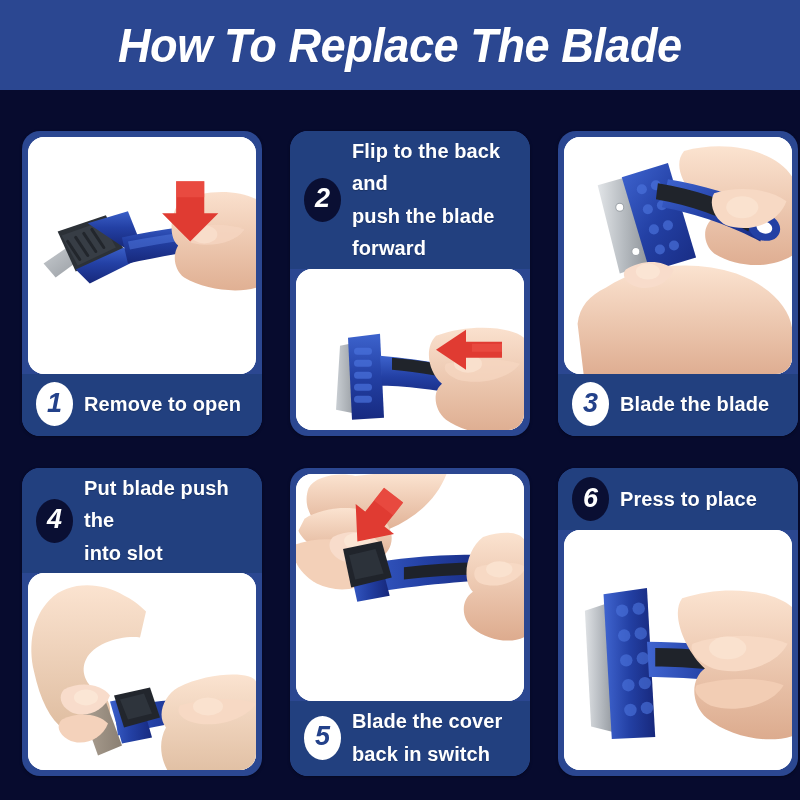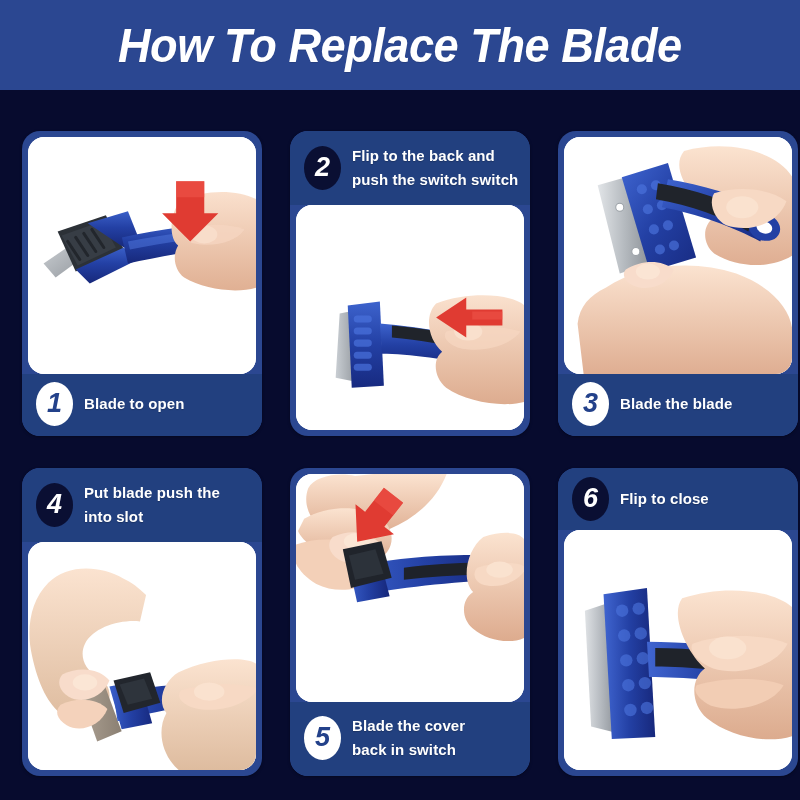--- a/index.html
+++ b/index.html
@@ -67,21 +67,21 @@
   .badge-light{background:#ffffff;}
   .badge-dark{background:#0a0f33;}
   .badge-num{
     font-size:27px;font-weight:bold;font-style:italic;line-height:1;
     transform:translateY(-1px);
   }
   .badge-light .badge-num{color:#23418a;}
   .badge-dark .badge-num{color:#ffffff;}
 
   .cap-text{
-    color:#ffffff;font-size:15px;font-weight:bold;
+    color:#ffffff;font-size:20px;font-weight:bold;
     line-height:1.62;letter-spacing:0.1px;
     text-shadow:0 1px 1px rgba(0,0,0,0.22);
   }
   .cap-text .l2{display:block;}
 
   
   .photo{
     flex:1 1 auto;
     background:#ffffff;
     border-radius:16px;
@@ -154,33 +154,33 @@
               <polygon points="148,44 176,44 176,60 148,60" fill="#ef554a" opacity="0.6"></polygon>
             </g>
           </svg>
         </div>
       </div>
       <div class="caption" style="background: rgb(34, 64, 127);">
         <div class="badge badge-light">
           <span class="badge-num">1</span>
         </div>
         <div class="cap-text">
-          <span>Blade to open</span>
+          <span>Remove to open</span>
         </div>
       </div>
     </div>
 
     <div class="card cap-top" style="background: rgb(43, 71, 145);">
       <div class="caption two-line" style="background: rgb(34, 64, 127);">
         <div class="badge badge-dark">
           <span class="badge-num">2</span>
         </div>
         <div class="cap-text">
           <span>Flip to the back and</span>
-          <span class="l2">push the switch switch</span>
+          <span class="l2">push the blade forward</span>
         </div>
       </div>
       <div class="photo">
         <div class="scene">
           <svg viewBox="0 0 228 224" preserveAspectRatio="xMidYMid slice" aria-hidden="true">
             <defs>
               <linearGradient id="blue2" x1="0" y1="0" x2="0" y2="1">
                 <stop offset="0" stop-color="#3d63cd"></stop>
                   <stop offset="0.5" stop-color="#2340a4"></stop>
                   <stop offset="1" stop-color="#172a80"></stop>
@@ -396,21 +396,21 @@
         </div>
       </div>
     </div>
 
     <div class="card cap-top" style="background: rgb(43, 71, 145);">
       <div class="caption" style="background: rgb(34, 64, 127);">
         <div class="badge badge-dark">
           <span class="badge-num">6</span>
         </div>
         <div class="cap-text">
-          <span>Flip to close</span>
+          <span>Press to place</span>
         </div>
       </div>
       <div class="photo">
         <div class="scene">
           <svg viewBox="0 0 228 232" preserveAspectRatio="xMidYMid slice" aria-hidden="true">
             <defs>
               <linearGradient id="blue6" x1="0" y1="0" x2="1" y2="0">
                 <stop offset="0" stop-color="#4065d0"></stop>
                   <stop offset="0.5" stop-color="#2340a4"></stop>
                   <stop offset="1" stop-color="#17287c"></stop>

